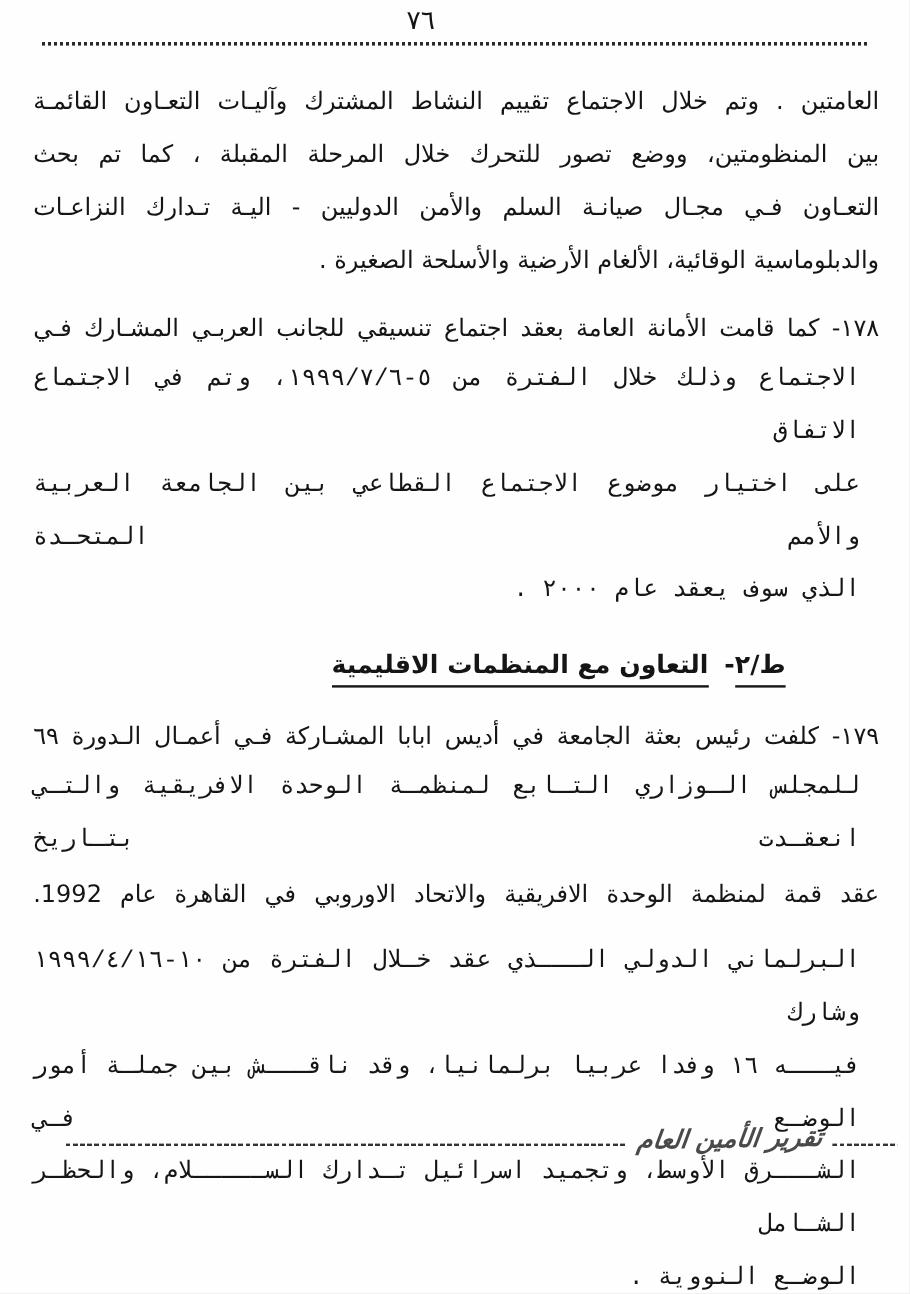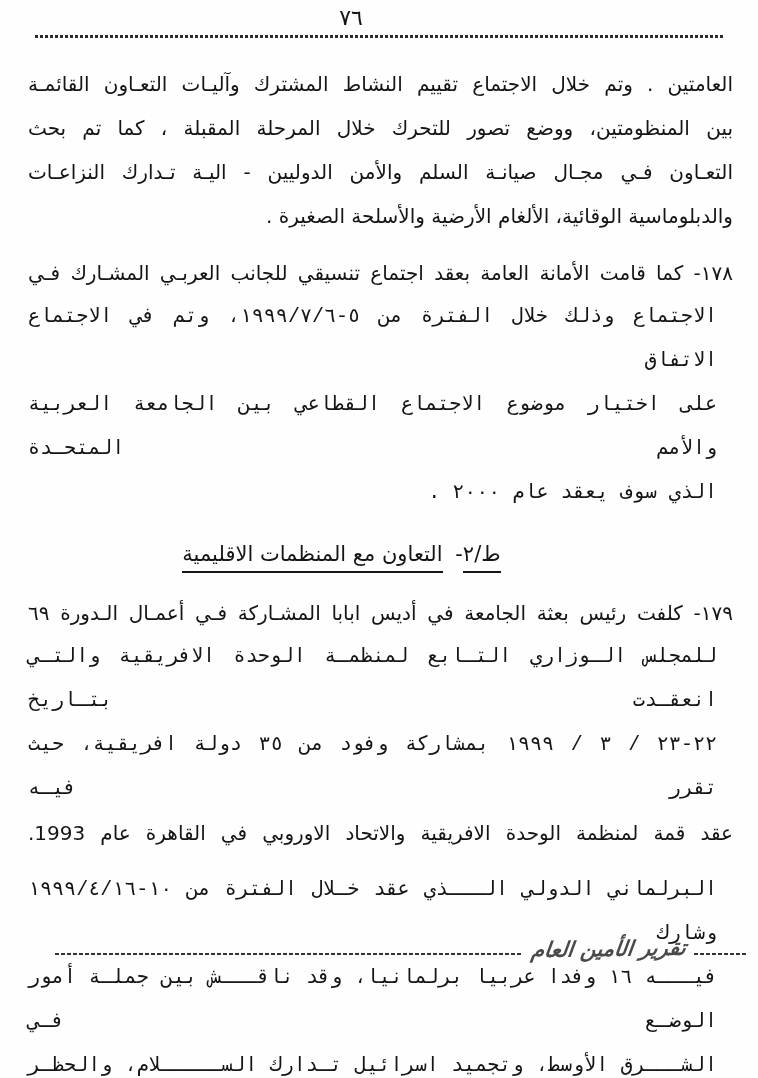--- a/index.html
+++ b/index.html
@@ -47,23 +47,23 @@
   }
   .line.cont {
     margin-right: 16px;
     font-family: Liberation Mono, monospace;
   }
   .line.end {
     text-align-last: right;
   }
   .heading {
     direction: rtl;
-    text-align: center;
+    text-align: right;
     font-size: 21px;
-    font-weight: normal;
+    font-weight: bold;
     margin: 22px 78px 20px 0;
     line-height: 34px;
   }
   .heading .u {
     padding-bottom: 5px;
     border-bottom: 2px solid #161616;
   }
   .heading .sep {
     padding-left: 6px;
   }
@@ -123,22 +123,21 @@
       <div class="line cont">الاجتماع وذلك خلال الفترة من ٥-١٩٩٩/٧/٦، وتم في الاجتماع الاتفاق</div>
       <div class="line cont">على اختيار موضوع الاجتماع القطاعي بين الجامعة العربية  والأمم المتحـدة</div>
       <div class="line cont end">الذي سوف يعقد عام ٢٠٠٠ .</div>
     </div>
 
     <h2 class="heading"><span class="u">ط/٢</span><span class="sep">-</span> <span class="u">التعاون مع المنظمات الاقليمية</span></h2>
 
     <div class="para">
       <div class="line">١٧٩- كلفت رئيس بعثة الجامعة في  أديس ابابا المشـاركة فـي أعمـال الـدورة ٦٩</div>
       <div class="line cont">للمجلس الـوزاري التـابع لمنظمـة الوحدة الافريقية  والتـي انعقـدت بتـاريخ</div>
-      <div class="line cont">٢٢-٢٣ / ٣ / ١٩٩٩ بمشاركة وفود من  ٣٥ دولة افريقية، حيث تقرر فيـه</div>
-      <div class="line">عقد قمة لمنظمة الوحدة الافريقية والاتحاد الاوروبي في القاهرة عام 1993.</div>
+      <div class="line">عقد قمة لمنظمة الوحدة الافريقية والاتحاد الاوروبي في القاهرة عام 1992.</div>
     </div>
 
     <div class="para">
       <div class="line cont">البرلماني الدولي الـــذي  عقد خـلال الفترة من ١٠-١٩٩٩/٤/١٦ وشارك</div>
       <div class="line cont">فيـــه ١٦ وفدا عربيا برلمانيا، وقد ناقـــش بين جملـة أمور الوضـع فـي</div>
       <div class="line cont">الشـــرق الأوسط، وتجميد اسرائيل تـدارك الســـــلام، والحظـر الشـامل</div>
       <div class="line cont end">الوضـع النووية .</div>
     </div>
 
   </div>

